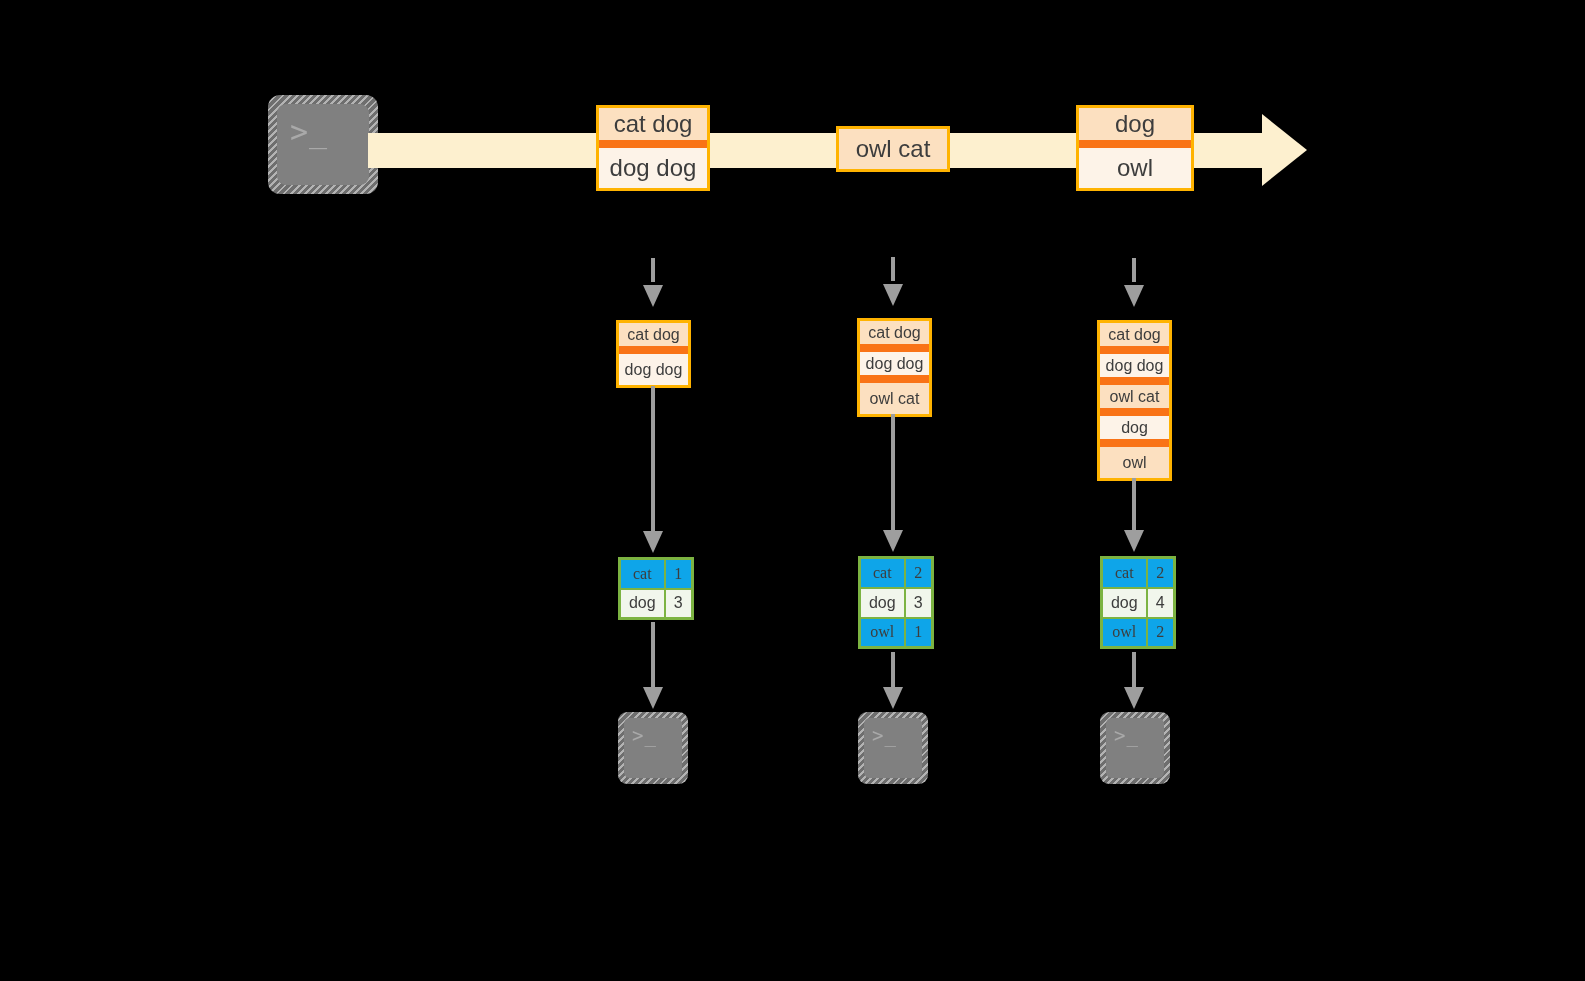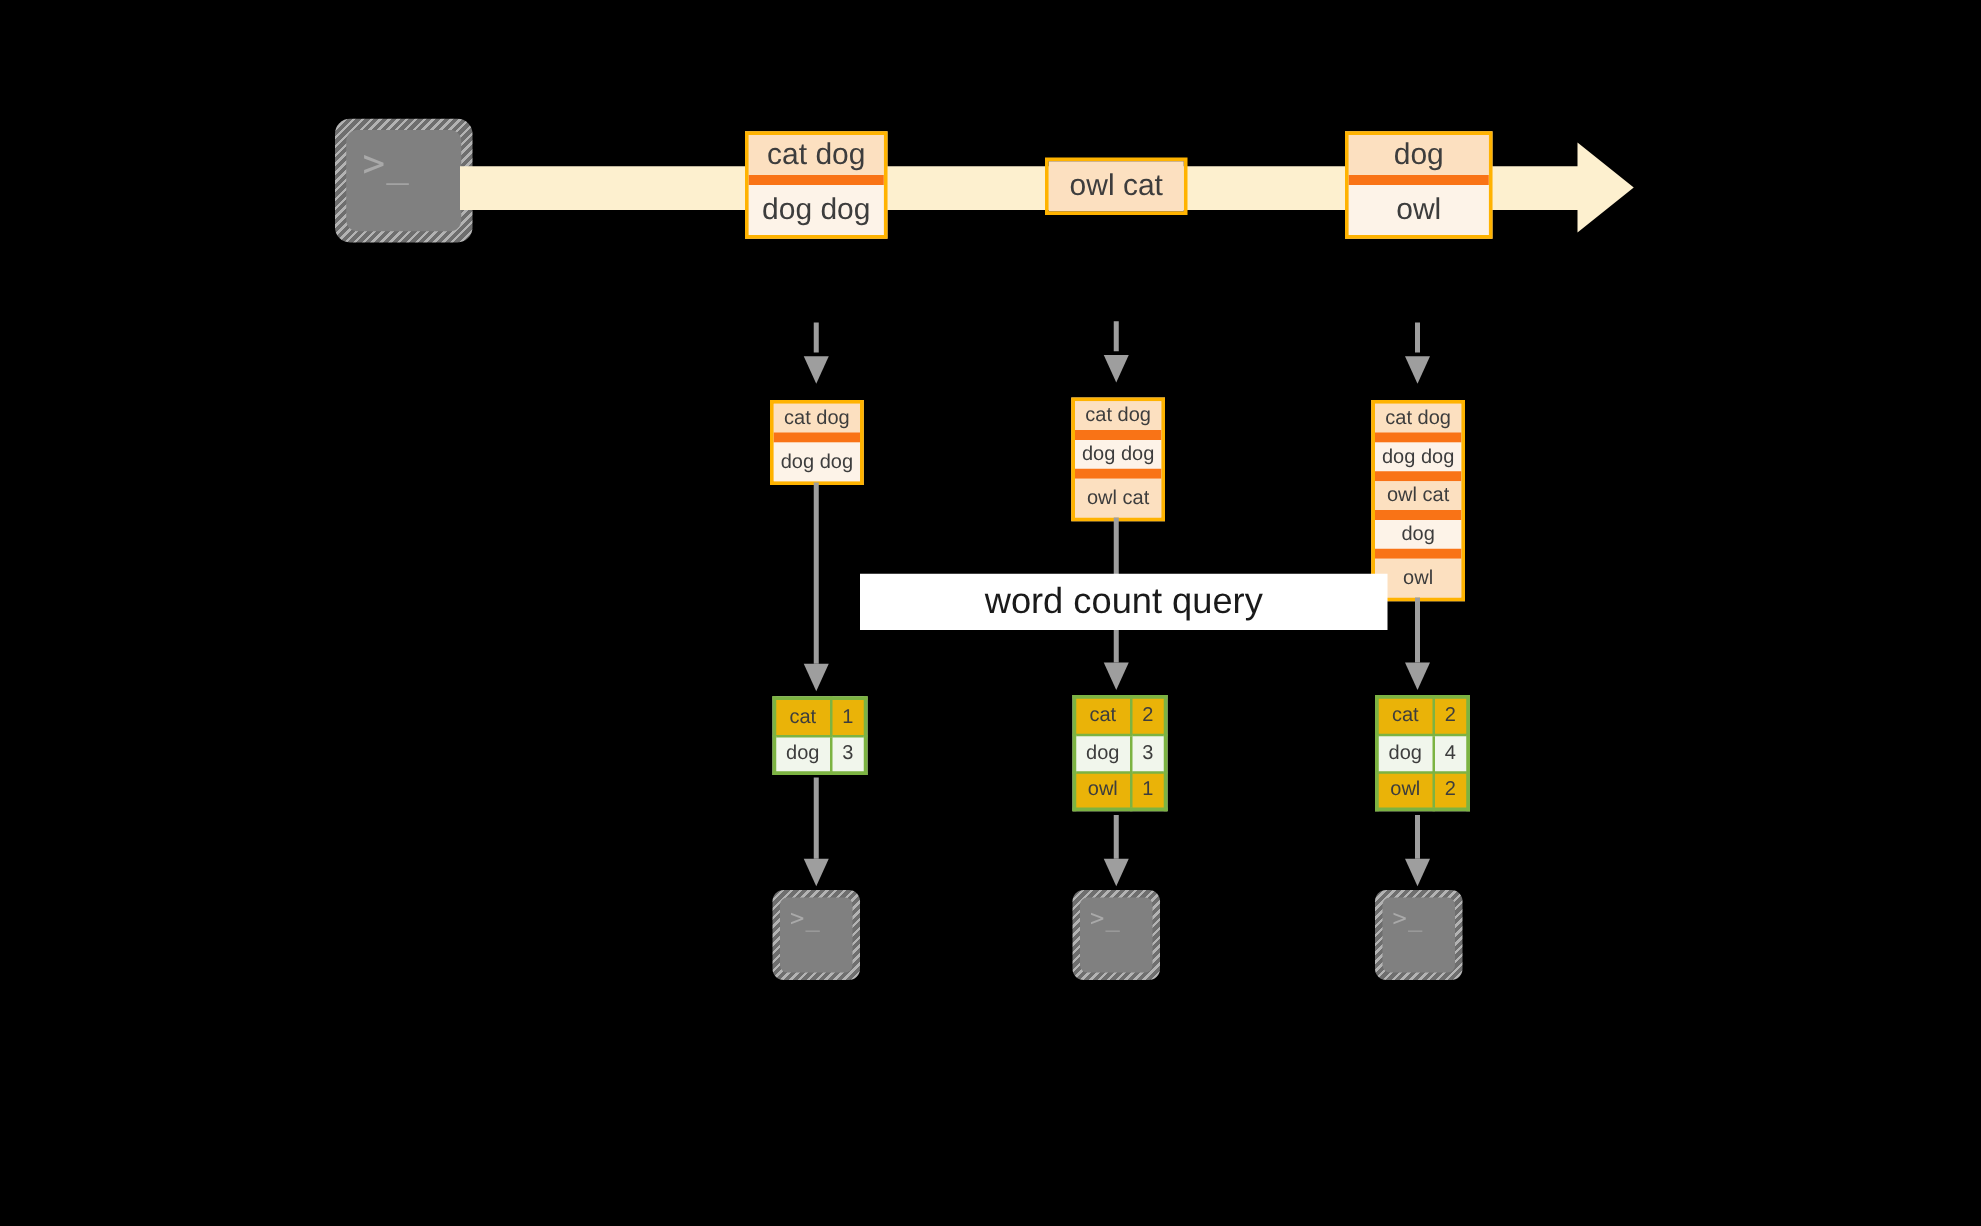--- a/index.html
+++ b/index.html
@@ -117,21 +117,21 @@
     color: #3d3d3d;
     font-size: 16px;
     height: 30px;
     vertical-align: middle;
     text-align: center;
     padding: 0 4px;
   }
   .gbox .grow:last-child .gc { border-bottom: none; }
   .gbox .gc.word { width: 45px; border-right: 2px solid #7cb342; }
   .gbox .gc.cnt  { width: 28px; }
-  .gbox .grow.dk .gc { background: #eab308; }
+  .gbox .grow.dk .gc { background: #0ea5e9; font-family: Liberation Serif, serif; }
   .gbox .grow.lt .gc { background: #f1f6ec; }
   .g1 { left: 618px; top: 557px; }
   .g2 { left: 858px; top: 556px; }
   .g3 { left: 1100px; top: 556px; }
 
   
   .vline {
     position: absolute;
     width: 4px;
     background: #9e9e9e;
@@ -289,15 +289,14 @@
 
   <div class="vline" style="left:1132px; top:652px; height:35px;"></div>
   <div class="vhead" style="left:1124px; top:687px;"></div>
 
   <div class="term small t3">
     <div class="term-inner">
       <div class="term-glyphs">&gt;_</div>
     </div>
   </div>
 
-  <div class="qlabel">word count query</div>
 
 </div>
 
 </body></html>

